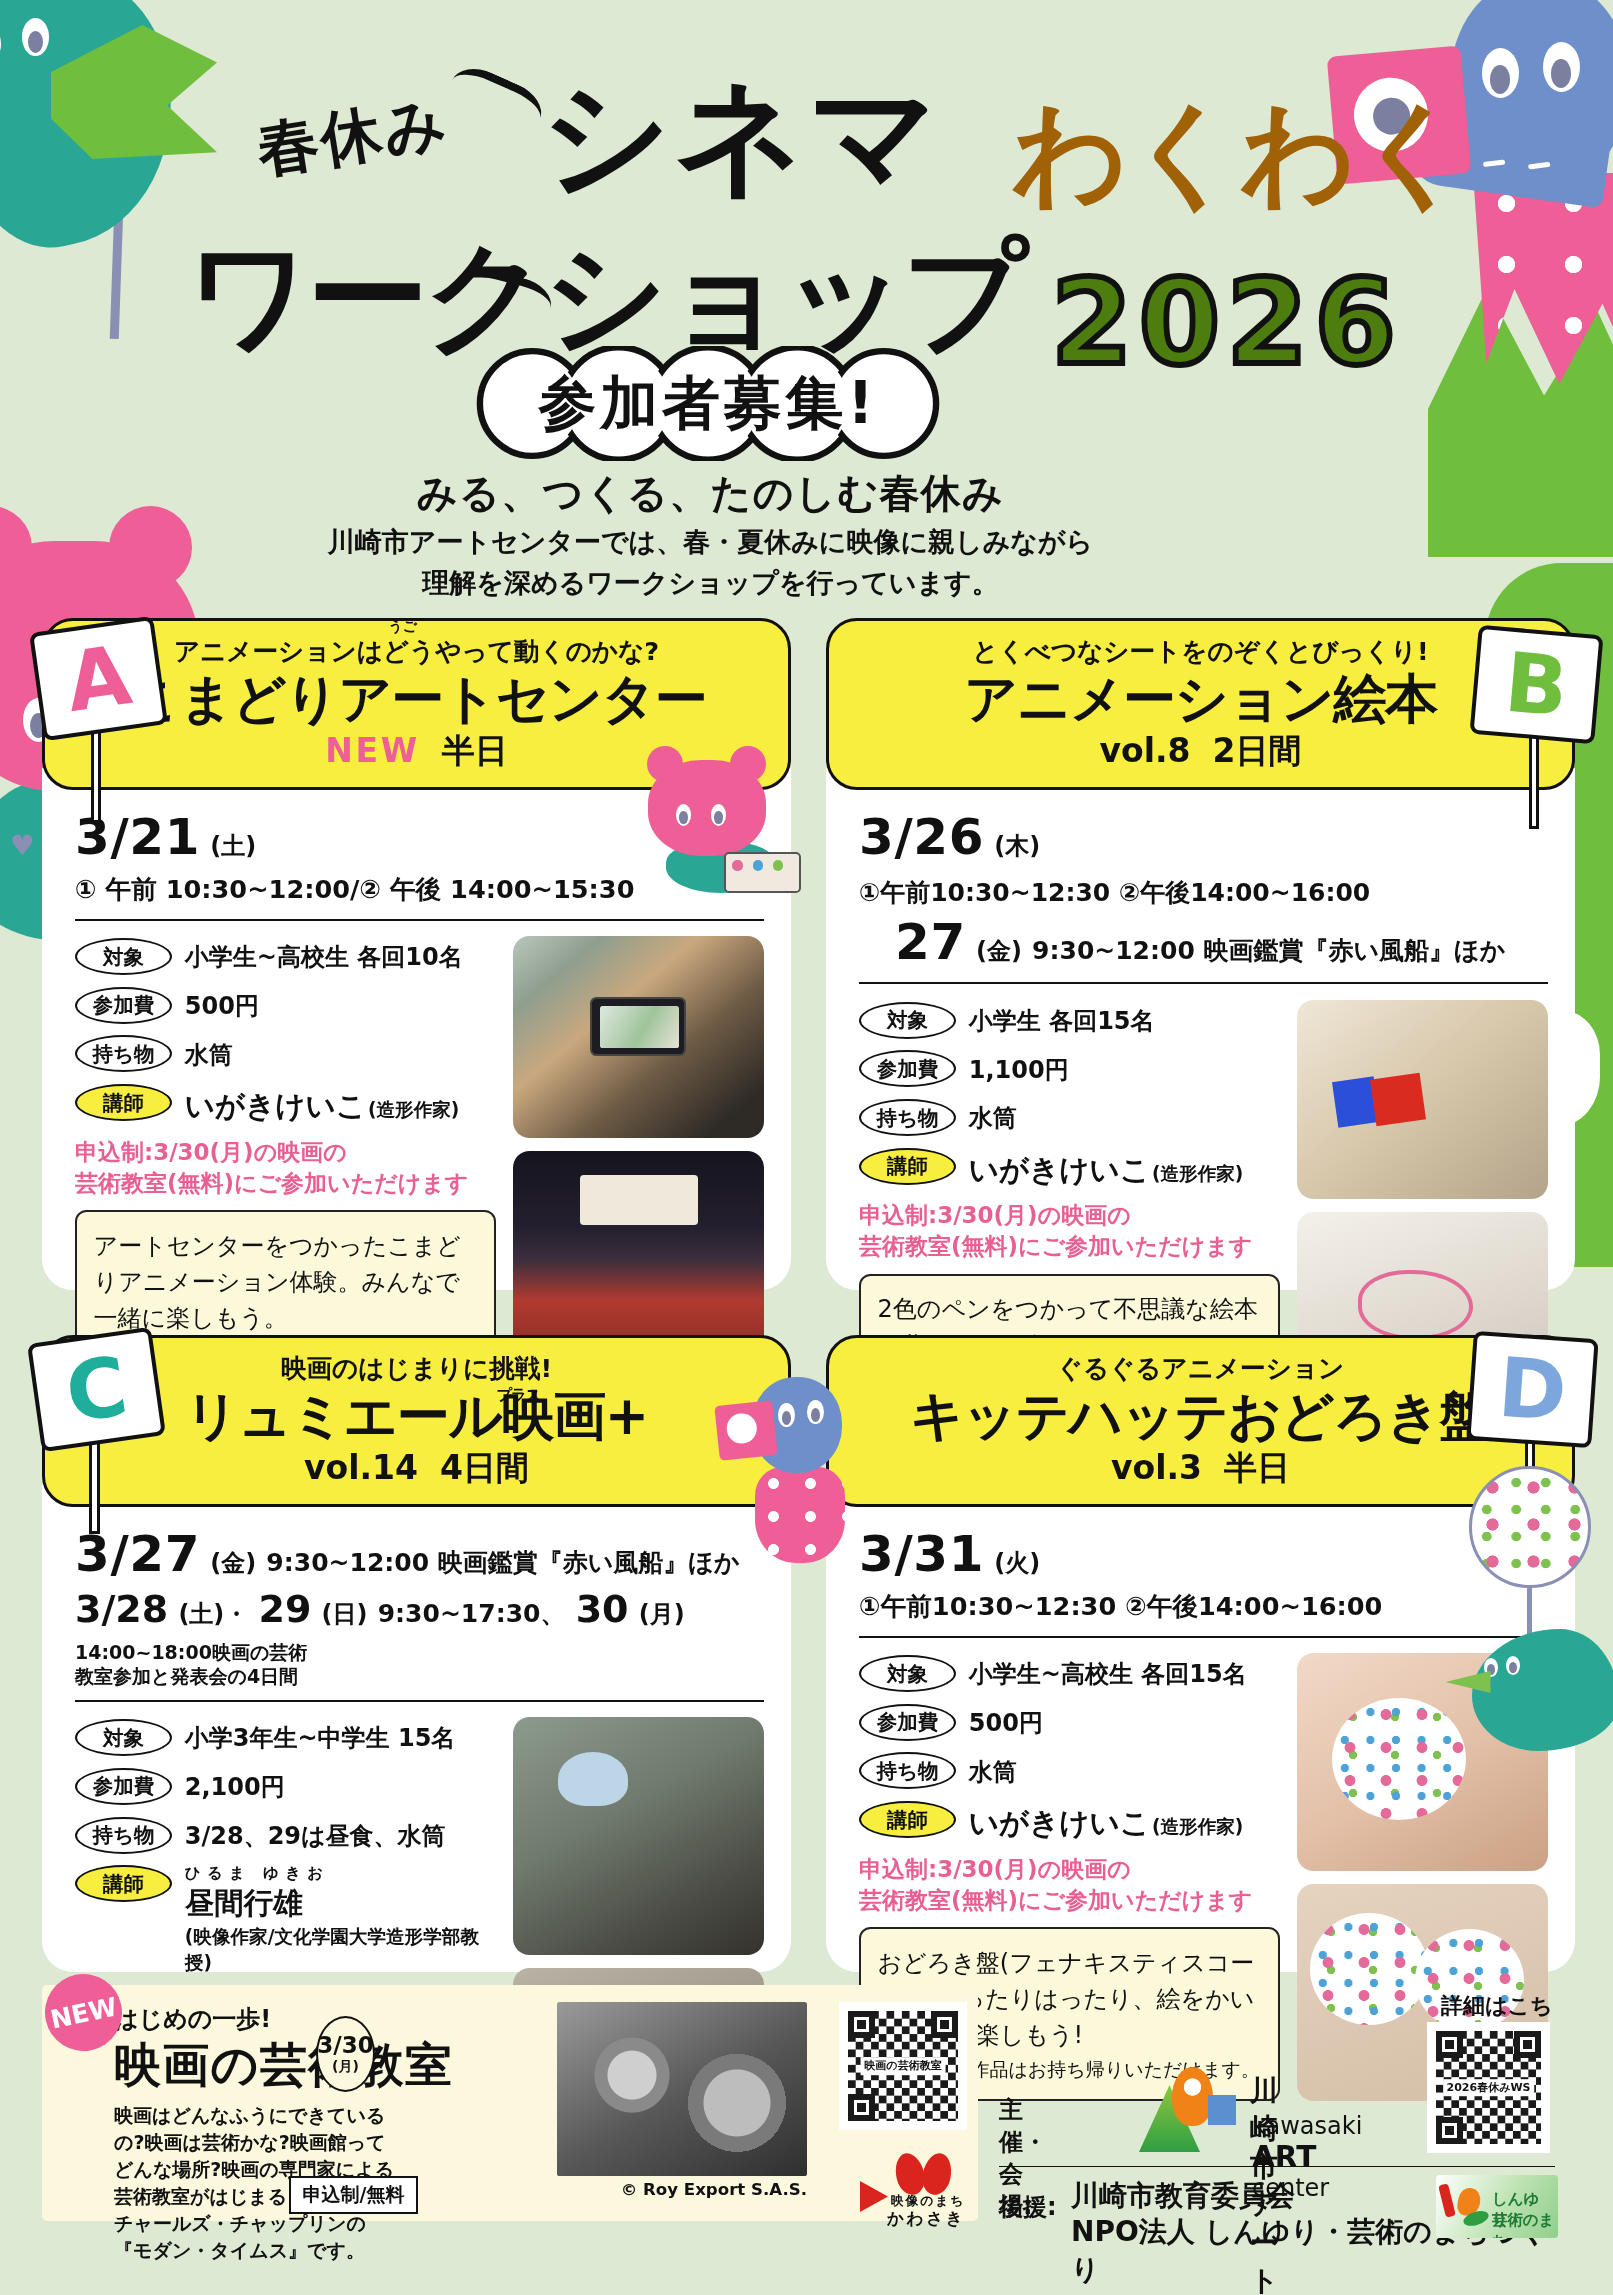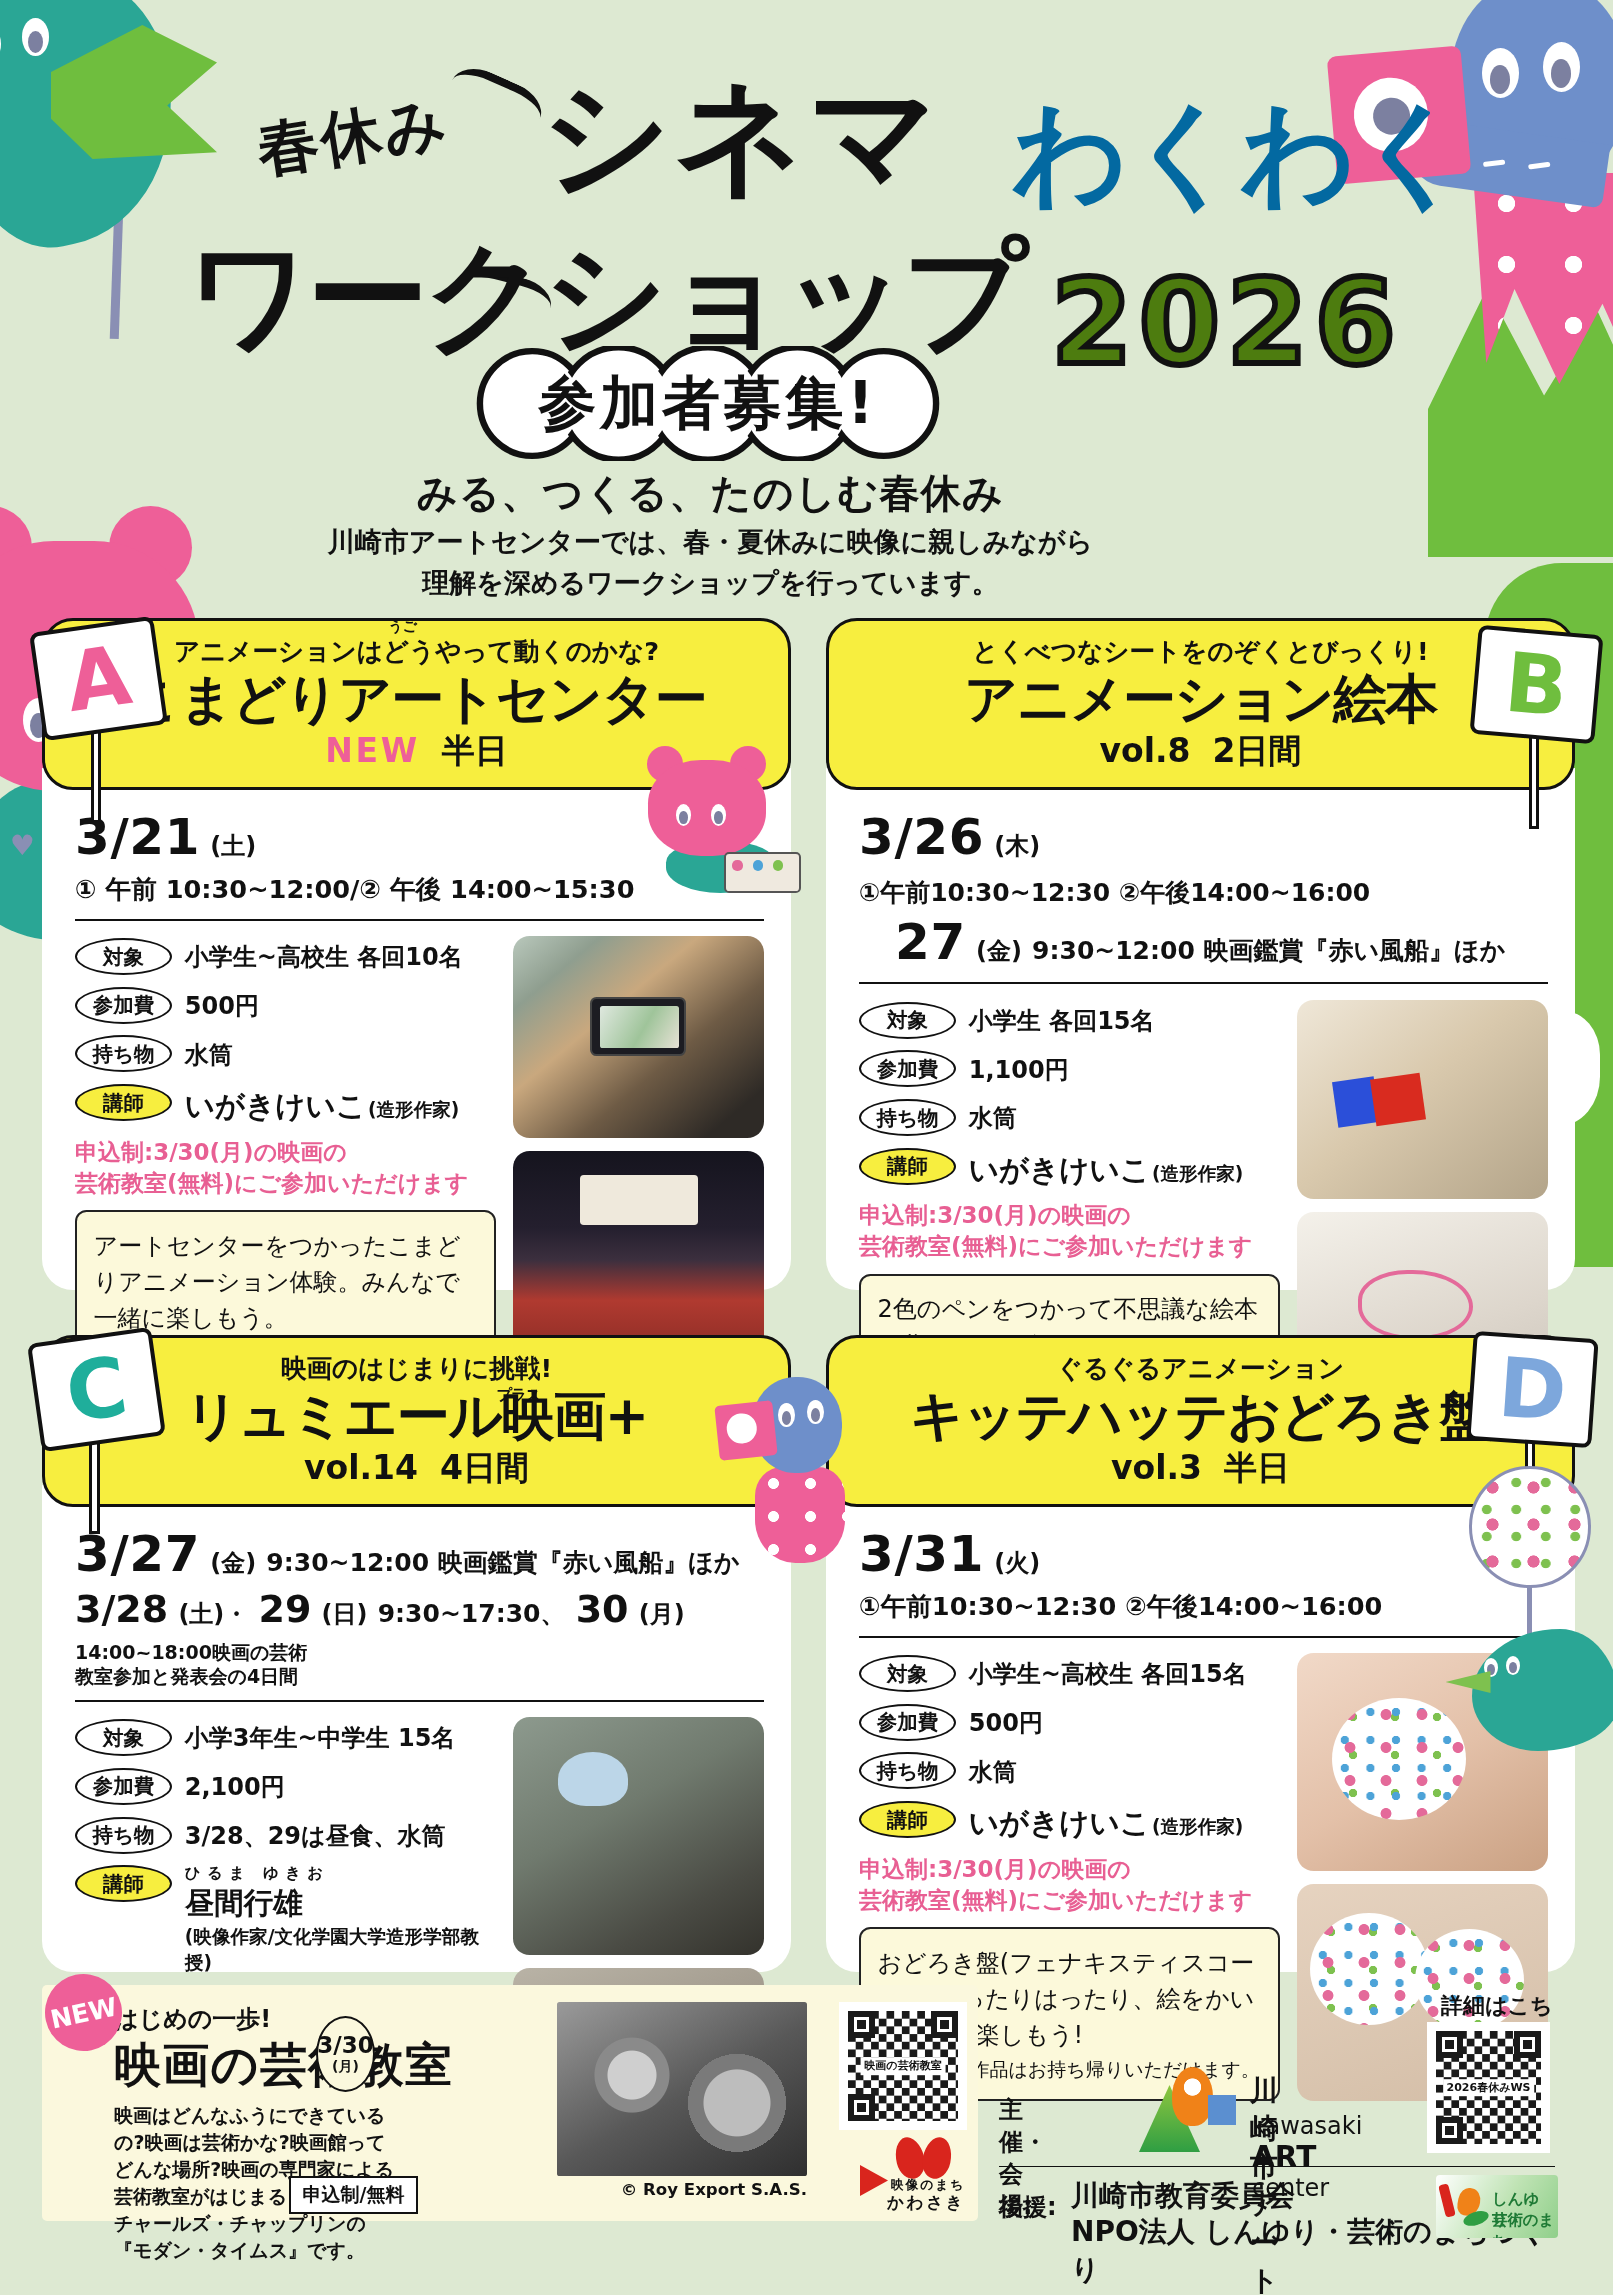--- a/index.html
+++ b/index.html
@@ -84,21 +84,21 @@
   .bird-d .eye.e2 { left:72px; top:190px; width:14px; height:19px; }
   .bird-d .beak { position:absolute; left:11.5px; top:205px; width:45px; height:22px; background:#7ec14f; clip-path:polygon(0 50%,100% 0,100% 100%); }
 
   
   .title-block { position:absolute; z-index:2; }
   .t-prefix { left:257px; top:96px; font-size:61px; font-weight:800; transform:rotate(-9deg); letter-spacing:2.6px; }
   .swoosh { position:absolute; width:96px; height:45px; border-top:8.3px solid #111; border-radius:50%/70%; }
   .sw1 { left:448px; top:77px; transform:rotate(24deg); }
   .sw2 { left:456px; top:274px; transform:rotate(14deg); }
   .t-cinema { left:541px; top:51px; font-size:128px; font-weight:800; letter-spacing:2.6px; }
-  .t-waku { left:1012px; top:77px; font-size:114px; font-weight:800; color:#0369a1; letter-spacing:-2.6px; }
+  .t-waku { left:1012px; top:77px; font-size:114px; font-weight:800; color:#a16207; letter-spacing:-2.6px; }
   .t-work { left:187px; top:216px; font-size:122px; font-weight:800; letter-spacing:-5.1px; }
   .t-year { left:1051px; top:254px; font-size:117px; font-weight:800; color:#4d7c0f; -webkit-text-stroke:5.8px #111; letter-spacing:6.4px; }
   .recruit-wrap { left:471px; top:346px; width:474px; height:115px; }
   .recruit-svg { position:absolute; left:0; top:0; width:100%; height:100%; }
   .recruit-text { position:absolute; left:0; top:0; width:100%; height:100%; display:flex; align-items:center; justify-content:center; font-size:58px; font-weight:800; letter-spacing:3.8px; }
   .t-subtitle { left:0; top:466px; width:1421px; text-align:center; font-size:40px; font-weight:800; letter-spacing:1.3px; }
   .t-desc1 { left:0; top:524px; width:1421px; text-align:center; font-size:27px; font-weight:700; }
   .t-desc2 { left:0; top:565px; width:1421px; text-align:center; font-size:27px; font-weight:700; }
 
   
@@ -195,21 +195,21 @@
   .bp-date-day { font-size:14px; font-weight:700; }
   .bp-desc { position:absolute; left:72px; top:117px; width:287px; font-size:19px; font-weight:600; line-height:1.42; }
   .bp-apply { position:absolute; left:247px; top:191px; border:2.6px solid #111; background:#fff; font-size:19px; font-weight:800; padding:3.8px 11.5px; }
   .bp-photo { position:absolute; left:515px; top:16.6px; width:250px; height:174px; border-radius:2.6px;
       background:radial-gradient(circle at 30% 42%, #cfcfcf 0 24px, #8a8a8a 25px 37px, transparent 38px),
                  radial-gradient(circle at 72% 58%, #bdbdbd 0 33px, #7a7a7a 34px 49px, transparent 49px),
                  linear-gradient(150deg,#9a9a9a 0%,#585858 52%,#2f2f2f 100%); }
   .bp-credit { position:absolute; left:515px; top:195px; width:250px; text-align:right; font-size:16.6px; font-weight:600; }
   .bp-cohost { position:absolute; left:45px; top:204px; left:45px; font-size:23px; font-weight:800; }
   .bp-cohost { left:45px; top:204px; } 
-  .kw-logo { position:absolute; left:836px; top:152px; width:96px; height:70px; }
+  .kw-logo { position:absolute; left:836px; top:168px; width:96px; height:70px; }
   .kw-petal { position:absolute; top:0; width:28px; height:42px; background:#d9251d; border-radius:50%/55% 55% 45% 45%; }
   .kw-petal.p1 { left:18px; transform:rotate(-14deg); } .kw-petal.p2 { left:45px; transform:rotate(12deg); }
   .kw-tri { position:absolute; left:-18px; top:28px; width:28px; height:31px; background:#d9251d; clip-path:polygon(0 0,100% 50%,0 100%); }
   .kw-t1 { position:absolute; left:12.8px; top:40px; font-size:12.8px; font-weight:700; letter-spacing:1.9px; }
   .kw-t2 { position:absolute; left:9px; top:55px; font-size:16.6px; font-weight:800; letter-spacing:2.6px; }
 
   
   .footer-right { position:absolute; left:999px; top:1985px; width:576px; height:243px; z-index:2; }
   .fr-details { position:absolute; left:442px; top:6.4px; font-size:22px; font-weight:700; }
   .qr { position:absolute; background:#fff; padding:9px; }

